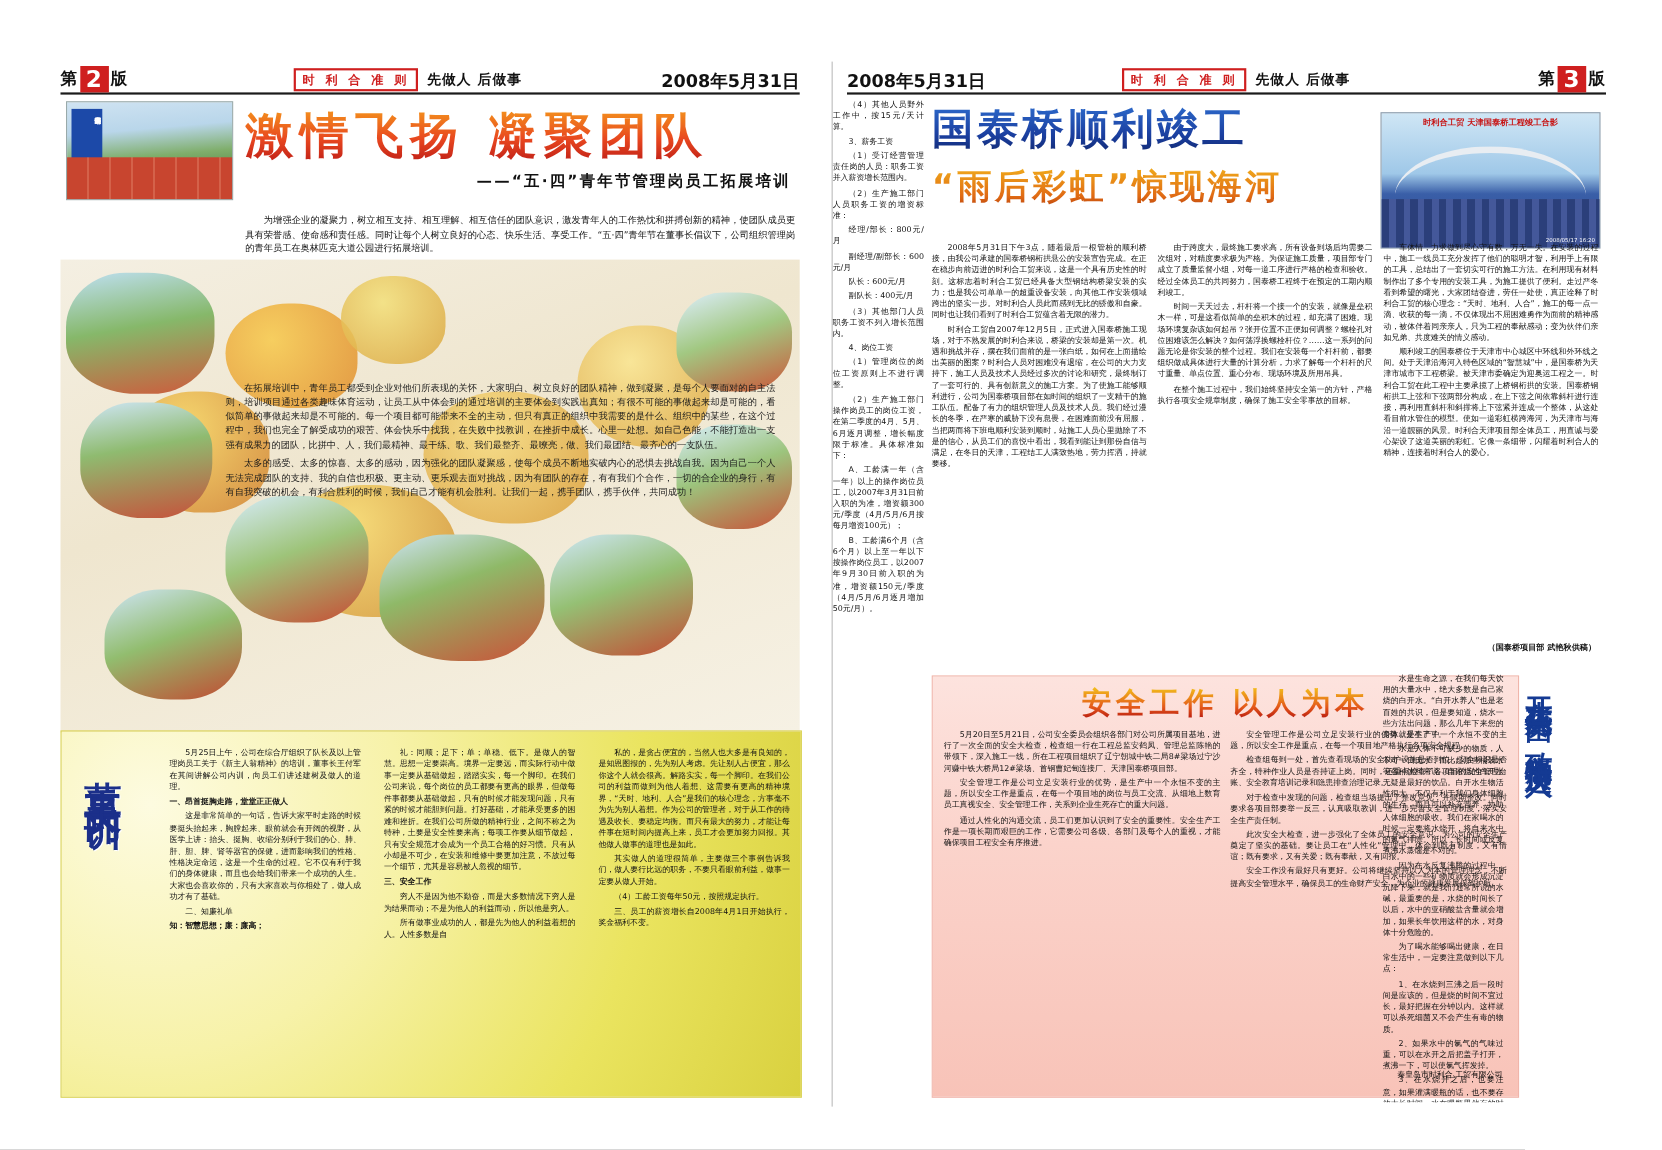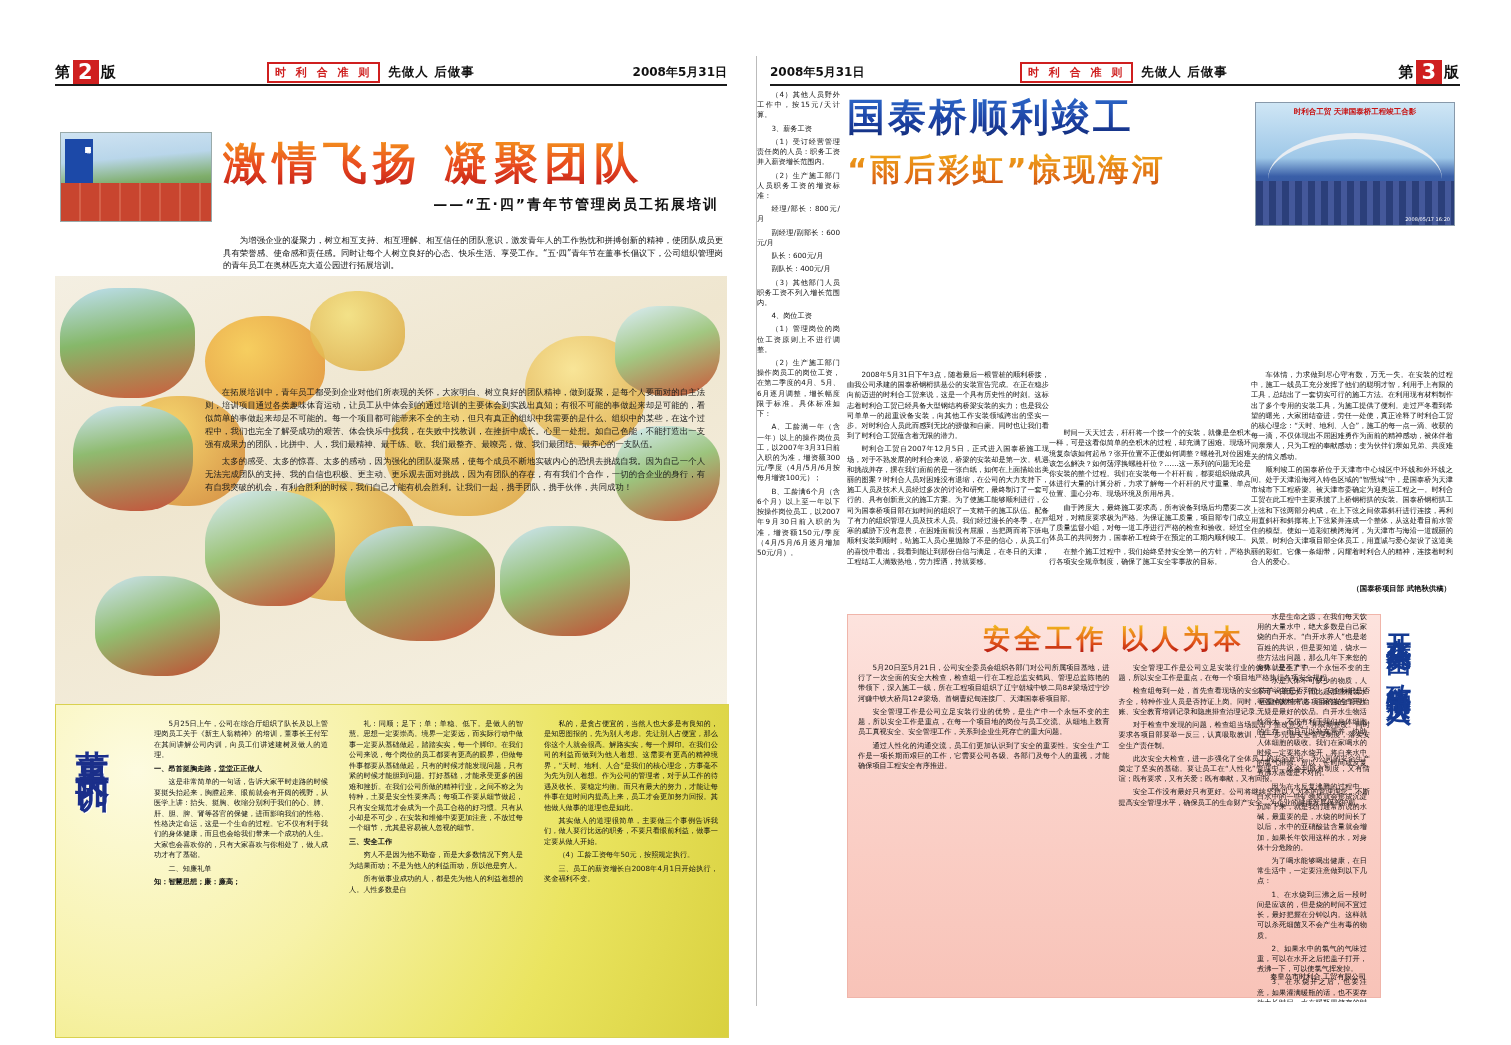--- a/index.html
+++ b/index.html
@@ -13,24 +13,24 @@
 
   
   .masthead{position:absolute;top:58px;height:28px;}
   .mh-line{position:absolute;left:0;right:0;top:26px;border-top:2px solid #1b1b1b;}
   .pagenum{position:absolute;font-size:15px;font-weight:bold;color:#111;letter-spacing:1px;}
   .pagebox{display:inline-block;background:#cf1f1f;color:#fff;font-size:21px;font-weight:bold;
            padding:0 5px;line-height:24px;vertical-align:middle;margin:0 2px;}
   .slogan{position:absolute;font-size:12.5px;font-weight:bold;color:#111;letter-spacing:1px;}
   .slogan .redbox{display:inline-block;border:2px solid #cf1f1f;color:#cf1f1f;padding:1px 6px;
            letter-spacing:3px;margin-right:8px;font-size:11px;}
-  .datestr{position:absolute;font-size:12px;color:#111;font-weight:bold;}
-
-  
-  #leftpage{position:absolute;left:55px;top:86px;width:672px;height:804px;margin-top:40px;}
+  .datestr{position:absolute;font-size:16px;color:#111;font-weight:bold;}
+
+  
+  #leftpage{position:absolute;left:55px;top:86px;width:672px;height:804px;}
 
   #photoA{position:absolute;left:5px;top:6px;width:150px;height:88px;
     background:linear-gradient(175deg,#cfe3f2 0%,#b9d6ea 30%,#7fae6b 55%,#5c8a4a 75%,#8a6a4a 100%);
     border:1px solid #9aa;}
   #photoA .banner{position:absolute;left:4px;top:6px;width:26px;height:60px;background:#1c49a8;
     color:#fff;font-size:6px;writing-mode:vertical-rl;text-orientation:upright;padding:3px 1px;line-height:1.2;}
   #photoA .track{position:absolute;left:0;bottom:0;width:100%;height:38px;
     background:repeating-linear-gradient(90deg,#c8452f 0 18px,#d4624a 18px 20px);}
 
   #headline{position:absolute;left:168px;top:8px;width:500px;height:96px;}
@@ -85,21 +85,21 @@
      background:linear-gradient(180deg,#cfe6f5 0%,#9fc8e8 45%,#3a5fa8 60%,#27408a 100%);
      border:1px solid #8899aa;margin-top:10px;}
   #photoB .cap{position:absolute;left:0;right:0;top:4px;text-align:center;color:#c71414;
      font-size:7.5px;font-weight:bold;line-height:1.3;}
   #photoB .arch{position:absolute;left:12px;top:30px;width:174px;height:40px;
      border-top:6px solid #e8edf2;border-radius:50%/100% 100% 0 0;}
   #photoB .crowd{position:absolute;left:0;bottom:0;width:100%;height:44px;
      background:repeating-linear-gradient(90deg,#2b3f7a 0 7px,#44589a 7px 13px);}
   #photoB .mark{position:absolute;right:4px;bottom:3px;color:#fff;font-size:5px;}
 
-  #r-cols{position:absolute;left:90px;top:134px;width:606px;height:350px;display:flex;gap:0;align-items:flex-end;}
+  #r-cols{position:absolute;left:90px;top:134px;width:606px;height:350px;display:flex;gap:10px;}
   .rcol{flex:1;}
   #credit{position:absolute;right:6px;top:498px;font-size:7.4px;color:#111;font-weight:bold;}
 
   
   #pinkblock{position:absolute;left:90px;top:528px;width:532px;height:382px;
      background:linear-gradient(180deg,#fde3de 0%,#fbd3cb 40%,#f8c3b8 100%);border:1px solid #f0b5aa;}
   #pink-title{position:absolute;left:0;right:0;top:6px;text-align:center;}
   #pink-title span{font-size:27px;font-weight:bold;letter-spacing:4px;
      background:linear-gradient(180deg,#f3c41c 0%,#e4591a 60%,#b2120f 100%);
      -webkit-background-clip:text;background-clip:text;color:transparent;}
@@ -238,22 +238,22 @@
       <div class="crowd"></div>
       <div class="mark">2008/05/17 16:20</div>
     </div>
 
     <div id="r-cols">
       <div class="rcol tiny">
         <p>2008年5月31日下午3点，随着最后一根管桩的顺利桥接，由我公司承建的国泰桥钢桁拱悬公的安装宣告完成。在正在稳步向前迈进的时利合工贸来说，这是一个具有历史性的时刻。这标志着时利合工贸已经具备大型钢结构桥梁安装的实力；也是我公司单单一的超重设备安装，向其他工作安装领域跨出的坚实一步。对时利合人员此而感到无比的骄傲和自豪。同时也让我们看到了时利合工贸蕴含着无限的潜力。</p>
         <p>时利合工贸自2007年12月5日，正式进入国泰桥施工现场，对于不熟发展的时利合来说，桥梁的安装却是第一次。机遇和挑战并存，摆在我们面前的是一张白纸，如何在上面描绘出美丽的图案？时利合人员对困难没有退缩，在公司的大力支持下，施工人员及技术人员经过多次的讨论和研究，最终制订了一套可行的、具有创新意义的施工方案。为了使施工能够顺利进行，公司为国泰桥项目部在如时间的组织了一支精干的施工队伍。配备了有力的组织管理人员及技术人员。我们经过漫长的冬季，在严寒的威胁下没有息畏，在困难面前没有屈服，当把两而将下班电顺利安装到顺时，站施工人员心里抛除了不是的信心，从员工们的喜悦中看出，我看到能让到那份自信与满足，在冬日的天津，工程结工人满致热地，劳力挥洒，持就要移。</p>
       </div>
       <div class="rcol tiny">
+        <p>由于跨度大，最终施工要求高，所有设备到场后均需要二次组对，对精度要求极为严格。为保证施工质量，项目部专门成立了质量监督小组，对每一道工序进行严格的检查和验收。经过全体员工的共同努力，国泰桥工程终于在预定的工期内顺利竣工。</p>
         <p>时间一天天过去，杆杆将一个接一个的安装，就像是垒积木一样，可是这看似简单的垒积木的过程，却充满了困难。现场环境复杂该如何起吊？张开位置不正便如何调整？螺栓孔对位困难该怎么解决？如何荡浮换螺栓杆位？……这一系列的问题无论是你安装的整个过程。我们在安装每一个杆杆前，都要组织做成具体进行大量的计算分析，力求了解每一个杆杆的尺寸重量、单点位置、重心分布、现场环境及所用吊具。</p>
-        <p>由于跨度大，最终施工要求高，所有设备到场后均需要二次组对，对精度要求极为严格。为保证施工质量，项目部专门成立了质量监督小组，对每一道工序进行严格的检查和验收。经过全体员工的共同努力，国泰桥工程终于在预定的工期内顺利竣工。</p>
         <p>在整个施工过程中，我们始终坚持安全第一的方针，严格执行各项安全规章制度，确保了施工安全零事故的目标。</p>
       </div>
       <div class="rcol tiny">
         <p>车体情，力求做到尽心守有数，万无一失。在安装的过程中，施工一线员工充分发挥了他们的聪明才智，利用手上有限的工具，总结出了一套切实可行的施工方法。在利用现有材料制作出了多个专用的安装工具，为施工提供了便利。走过严冬看到希望的曙光，大家团结奋进，劳任一处使，真正诠释了时利合工贸的核心理念：“天时、地利、人合”，施工的每一点一滴、收获的每一滴，不仅体现出不屈困难勇作为面前的精神感动，被体伴着同亲亲人，只为工程的奉献感动；变为伙伴们亲如兄弟、共度难关的情义感动。</p>
         <p>顺利竣工的国泰桥位于天津市中心城区中环线和外环线之间。处于天津沿海河入特色区域的“智慧城”中，是国泰桥为天津市城市下工程桥梁。被天津市委确定为迎奥运工程之一。时利合工贸在此工程中主要承揽了上桥钢桁拱的安装。国泰桥钢桁拱工上弦和下弦两部分构成，在上下弦之间依靠斜杆进行连接，再利用直斜杆和斜撑将上下弦紧并连成一个整体，从这处看目前水管住的模型。使如一道彩虹横跨海河，为天津市与海沿一道靓丽的风景。时利合天津项目部全体员工，用直诚与爱心架设了这道美丽的彩虹。它像一条细带，闪耀着时利合人的精神，连接着时利合人的爱心。</p>
       </div>
     </div>
 
     <div id="credit">（国泰桥项目部 武艳秋供稿）</div>
 

